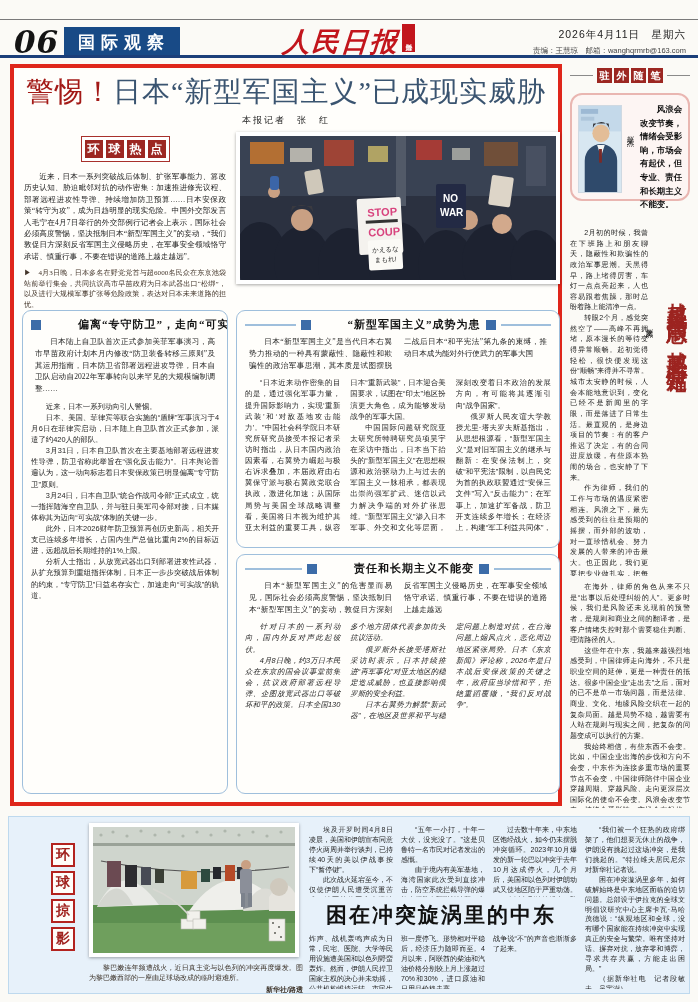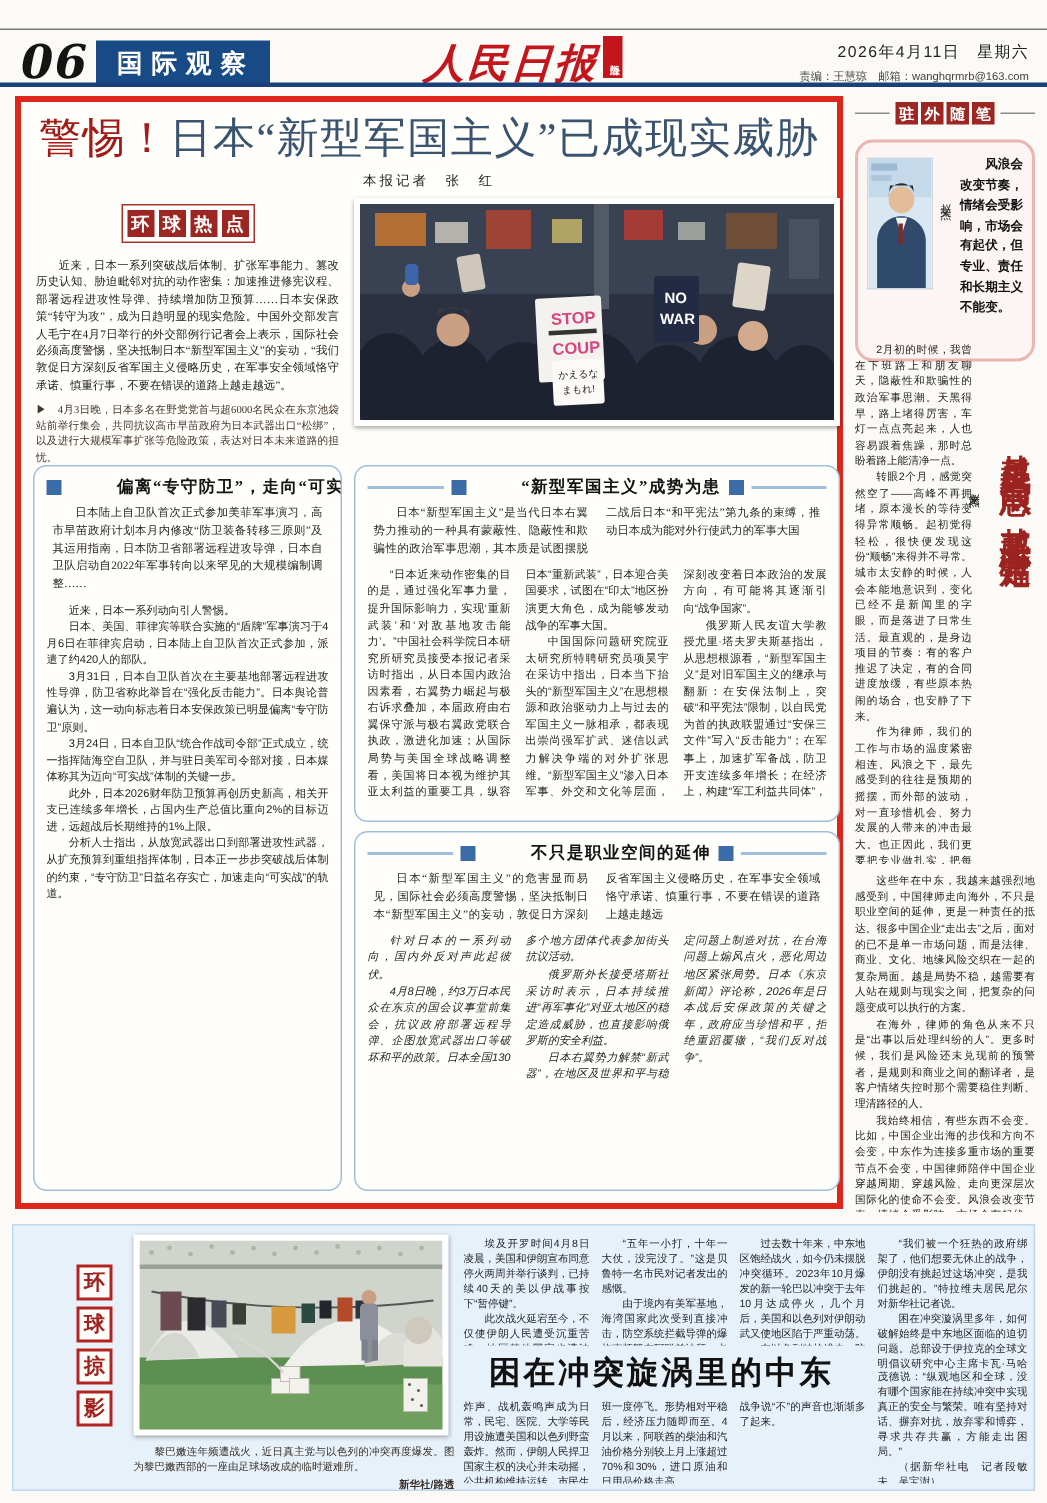--- a/index.html
+++ b/index.html
@@ -54,21 +54,21 @@
   .sec2 .cols3 { max-height:158px; }
   .sec3 .cols3 { max-height:158px;font-style:italic; }
   .sec1 .sec-body { max-height:388px; overflow:hidden; }
 
   
   .sidebar { position:absolute; left:570px; top:64px; width:120px; height:746px; }
   .sb-head { display:flex; align-items:center; gap:4px; margin-top:4px; }
   .sb-head .hline { flex:1; height:1px; background:#8a8a8a; }
   .boxes-mini { display:inline-flex; gap:2px; }
   .boxes-mini .cb { width:15px; height:15px; background:#9c2722; color:#fff; font-size:10px; font-weight:bold; display:flex; align-items:center; justify-content:center; font-family:"Liberation Serif", serif; }
-  .quote-card { position:relative; margin-top:10px; height:148px; border:2px solid #e9b6b1; border-radius:12px; background:#fdf5f3; padding:8px 6px; }
+  .quote-card { position:relative; margin-top:10px; height:108px; border:2px solid #e9b6b1; border-radius:12px; background:#fdf5f3; padding:8px 6px; }
   .card-photo { position:absolute; left:6px; top:10px; width:44px; height:88px; border:1px solid #cfd9e2; }
   .card-photo svg { display:block; width:100%; height:100%; }
   .card-author { position:absolute; left:53px; top:34px; writing-mode:vertical-rl; font-size:7.5px; color:#333; letter-spacing:2px; }
   .card-quote { margin-left:62px; font-size:8.4px; font-weight:bold; line-height:1.62; color:#111; text-align:justify; text-indent:2em; }
   .sb-upper { position:absolute; left:0; top:164px; width:78px; height:348px; overflow:hidden; font-size:7.1px; line-height:1.5; text-align:justify; color:#222; }
   .sb-upper p, .sb-lower p { text-indent:2em; }
   .v-title { position:absolute; right:0; top:222px; height:292px; writing-mode:vertical-rl; font-family:"Liberation Serif", serif; font-weight:bold; font-size:21px; color:#9c2420; letter-spacing:4px; line-height:1.3; }
   .v-author { position:absolute; right:36px; top:258px; writing-mode:vertical-rl; font-size:7.5px; color:#222; letter-spacing:1px; }
   .sb-lower { position:absolute; left:0; top:518px; width:120px; height:226px; overflow:hidden; font-size:7.1px; line-height:1.5; text-align:justify; color:#222; }
 
@@ -201,21 +201,21 @@
           <p>“日本近来动作密集的目的是，通过强化军事力量，提升国际影响力，实现‘重新武装’和‘对敌基地攻击能力’。”中国社会科学院日本研究所研究员接受本报记者采访时指出，从日本国内政治因素看，右翼势力崛起与极右诉求叠加，本届政府由右翼保守派与极右翼政党联合执政，激进化加速；从国际局势与美国全球战略调整看，美国将日本视为维护其亚太利益的重要工具，纵容日本“重新武装”，日本迎合美国要求，试图在“印太”地区扮演更大角色，成为能够发动战争的军事大国。</p>
           <p>中国国际问题研究院亚太研究所特聘研究员项昊宇在采访中指出，日本当下抬头的“新型军国主义”在思想根源和政治驱动力上与过去的军国主义一脉相承，都表现出崇尚强军扩武、迷信以武力解决争端的对外扩张思维。“新型军国主义”渗入日本军事、外交和文化等层面，深刻改变着日本政治的发展方向，有可能将其逐渐引向“战争国家”。</p>
           <p>俄罗斯人民友谊大学教授尤里·塔夫罗夫斯基指出，从思想根源看，“新型军国主义”是对旧军国主义的继承与翻新：在安保法制上，突破“和平宪法”限制，以自民党为首的执政联盟通过“安保三文件”写入“反击能力”；在军事上，加速扩军备战，防卫开支连续多年增长；在经济上，构建“军工利益共同体”，军工利益与经济深度捆绑。高市早苗政府上台后，军事扩张成为经济增长点，军工企业通过政府订单获利，进一步捆绑国家安全政策，加速军事化进程。</p>
         </div>
     </section>
 
     <section class="sec sec3">
       <div class="sec-title-row">
         <span class="tline"></span>
         <span class="tmark"></span>
-        <h3 class="sec-title">不只是职业空间的延伸</h3>
+        <h3 class="sec-title">责任和长期主义不能变</h3>
         <span class="tmark"></span>
         <span class="tline"></span>
       </div>
       <div class="sec-intro cols2">
           <p>日本“新型军国主义”的危害显而易见，国际社会必须高度警惕，坚决抵制日本“新型军国主义”的妄动，敦促日方深刻反省军国主义侵略历史，在军事安全领域恪守承诺、慎重行事，不要在错误的道路上越走越远</p>
         </div>
       <div class="sec-body cols3">
           <p>针对日本的一系列动向，国内外反对声此起彼伏。</p>
           <p>4月8日晚，约3万日本民众在东京的国会议事堂前集会，抗议政府部署远程导弹、企图放宽武器出口等破坏和平的政策。日本全国130多个地方团体代表参加街头抗议活动。</p>
           <p>俄罗斯外长接受塔斯社采访时表示，日本持续推进“再军事化”对亚太地区的稳定造成威胁，也直接影响俄罗斯的安全利益。</p>
@@ -253,22 +253,22 @@
       <p class="card-quote">风浪会改变节奏，情绪会受影响，市场会有起伏，但专业、责任和长期主义不能变。</p>
     </div>
     <div class="sb-upper">
         <p>2月初的时候，我曾在下班路上和朋友聊天，隐蔽性和欺骗性的政治军事思潮。天黑得早，路上堵得厉害，车灯一点点亮起来，人也容易跟着焦躁，那时总盼着路上能清净一点。</p>
         <p>转眼2个月，感觉突然空了——高峰不再拥堵，原本漫长的等待变得异常顺畅。起初觉得轻松，很快便发现这份“顺畅”来得并不寻常。城市太安静的时候，人会本能地意识到，变化已经不是新闻里的字眼，而是落进了日常生活。最直观的，是身边项目的节奏：有的客户推迟了决定，有的合同进度放缓，有些原本热闹的场合，也安静了下来。</p>
         <p>作为律师，我们的工作与市场的温度紧密相连。风浪之下，最先感受到的往往是预期的摇摆，而外部的波动，对一直珍惜机会、努力发展的人带来的冲击最大。也正因此，我们更要把专业做扎实，把每一次沟通、每一份文件都做到位，让客户在不确定中多一分确定。</p>
       </div>
     <div class="v-title">越是风高浪急，越要心有定锚</div>
     <div class="v-author">赵文杰</div>
     <div class="sb-lower">
+        <p>在海外，律师的角色从来不只是“出事以后处理纠纷的人”。更多时候，我们是风险还未兑现前的预警者，是规则和商业之间的翻译者，是客户情绪失控时那个需要稳住判断、理清路径的人。</p>
         <p>这些年在中东，我越来越强烈地感受到，中国律师走向海外，不只是职业空间的延伸，更是一种责任的抵达。很多中国企业“走出去”之后，面对的已不是单一市场问题，而是法律、商业、文化、地缘风险交织在一起的复杂局面。越是局势不稳，越需要有人站在规则与现实之间，把复杂的问题变成可以执行的方案。</p>
-        <p>在海外，律师的角色从来不只是“出事以后处理纠纷的人”。更多时候，我们是风险还未兑现前的预警者，是规则和商业之间的翻译者，是客户情绪失控时那个需要稳住判断、理清路径的人。</p>
         <p>我始终相信，有些东西不会变。比如，中国企业出海的步伐和方向不会变，中东作为连接多重市场的重要节点不会变，中国律师陪伴中国企业穿越周期、穿越风险、走向更深层次国际化的使命不会变。风浪会改变节奏，情绪会受影响，市场会有起伏，但专业、责任和长期主义不会变。</p>
       </div>
   </aside>
 
   <div class="bottom-panel">
     <div class="boxes-outline">
         <span class="cb">环</span>
         <span class="cb">球</span>
         <span class="cb">掠</span>
         <span class="cb">影</span>

